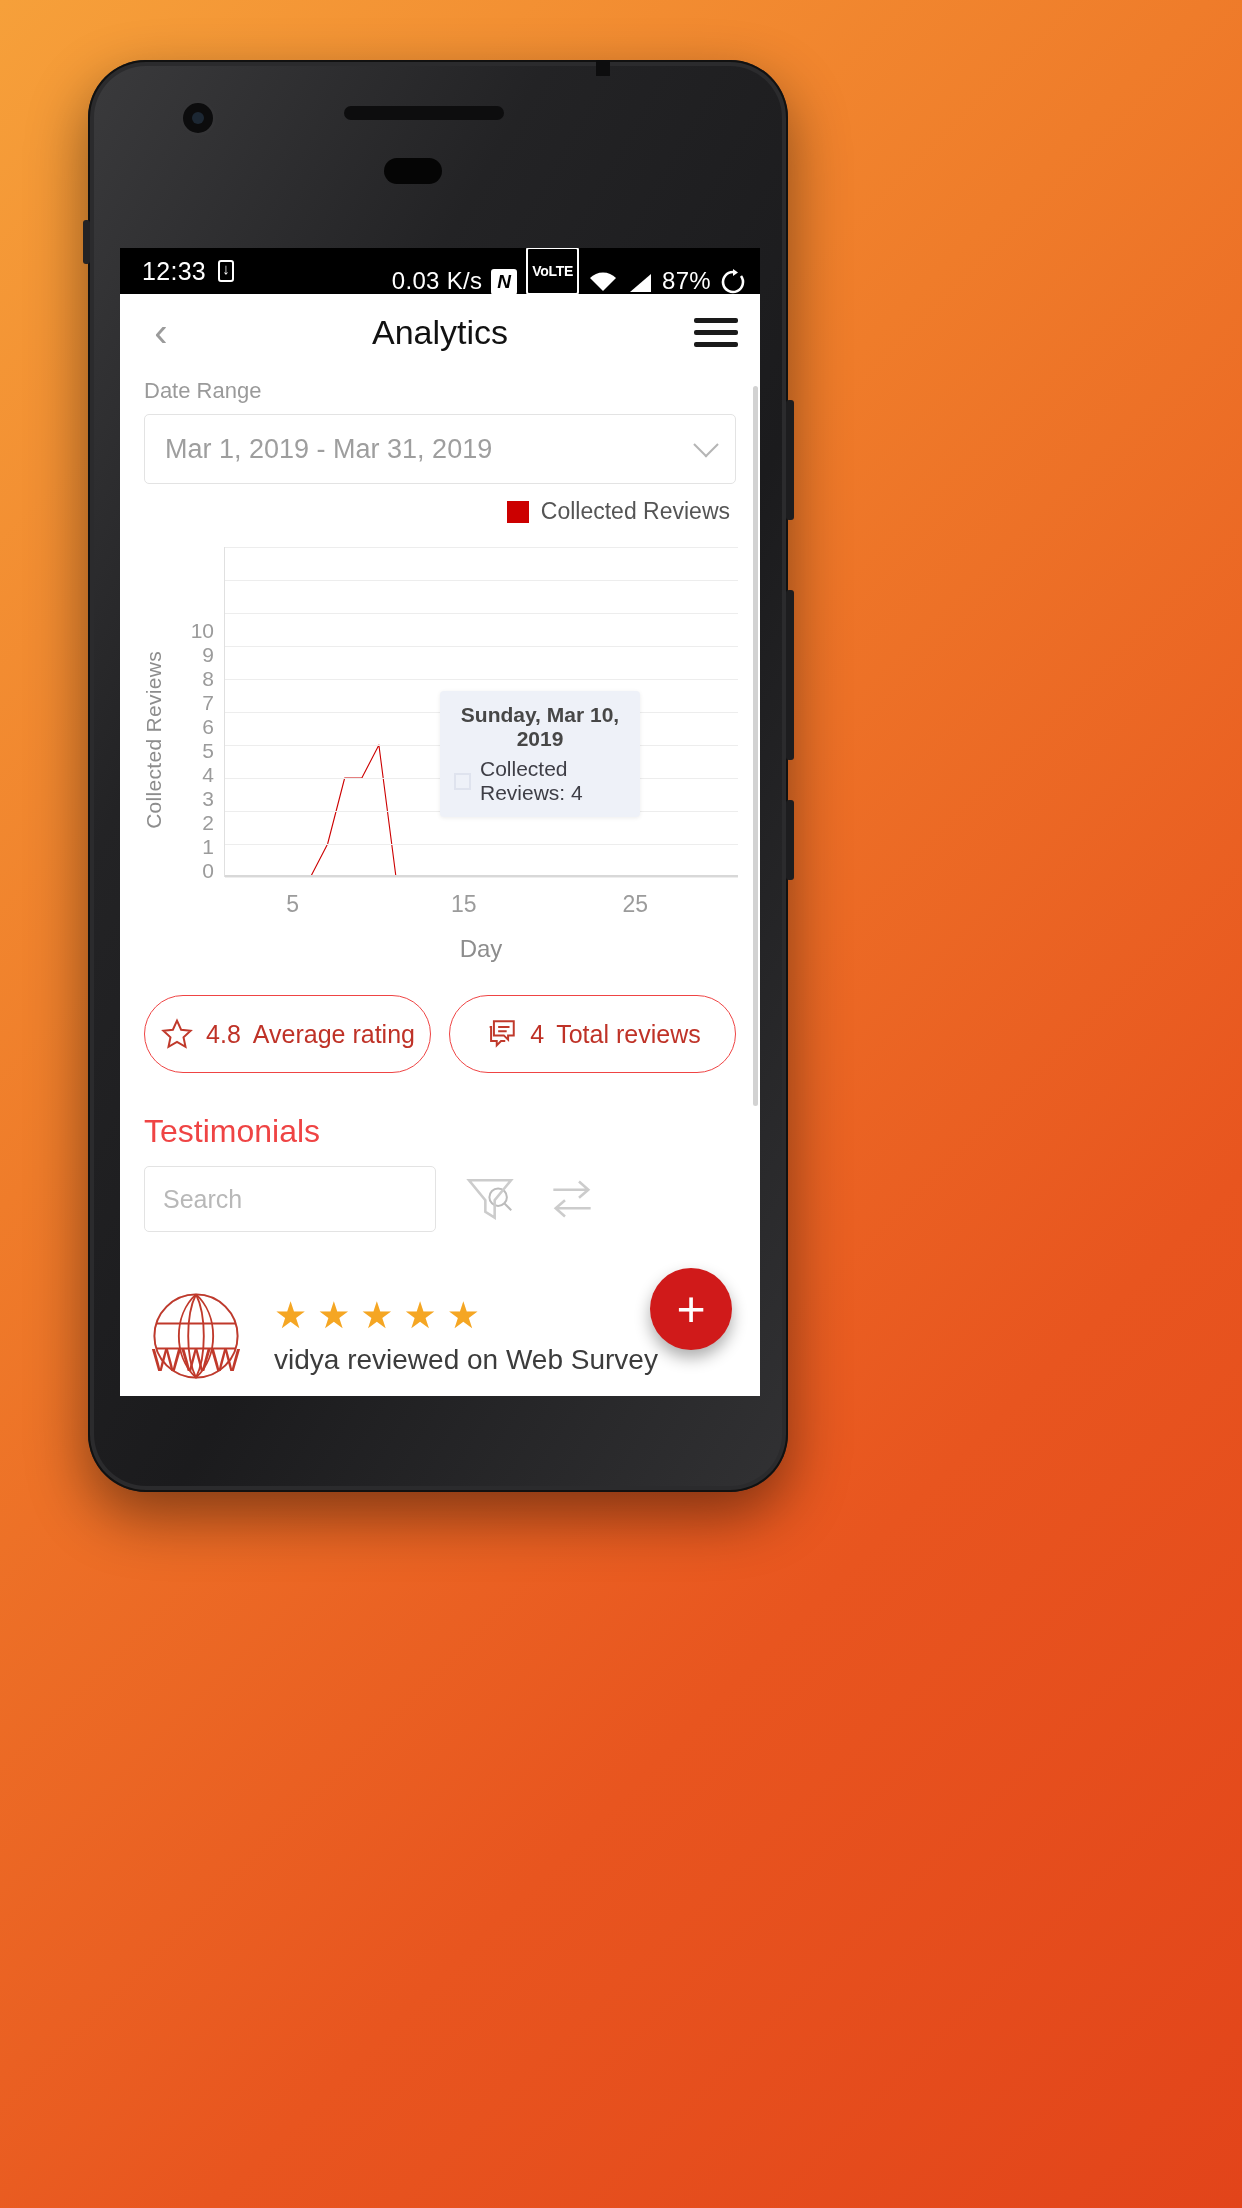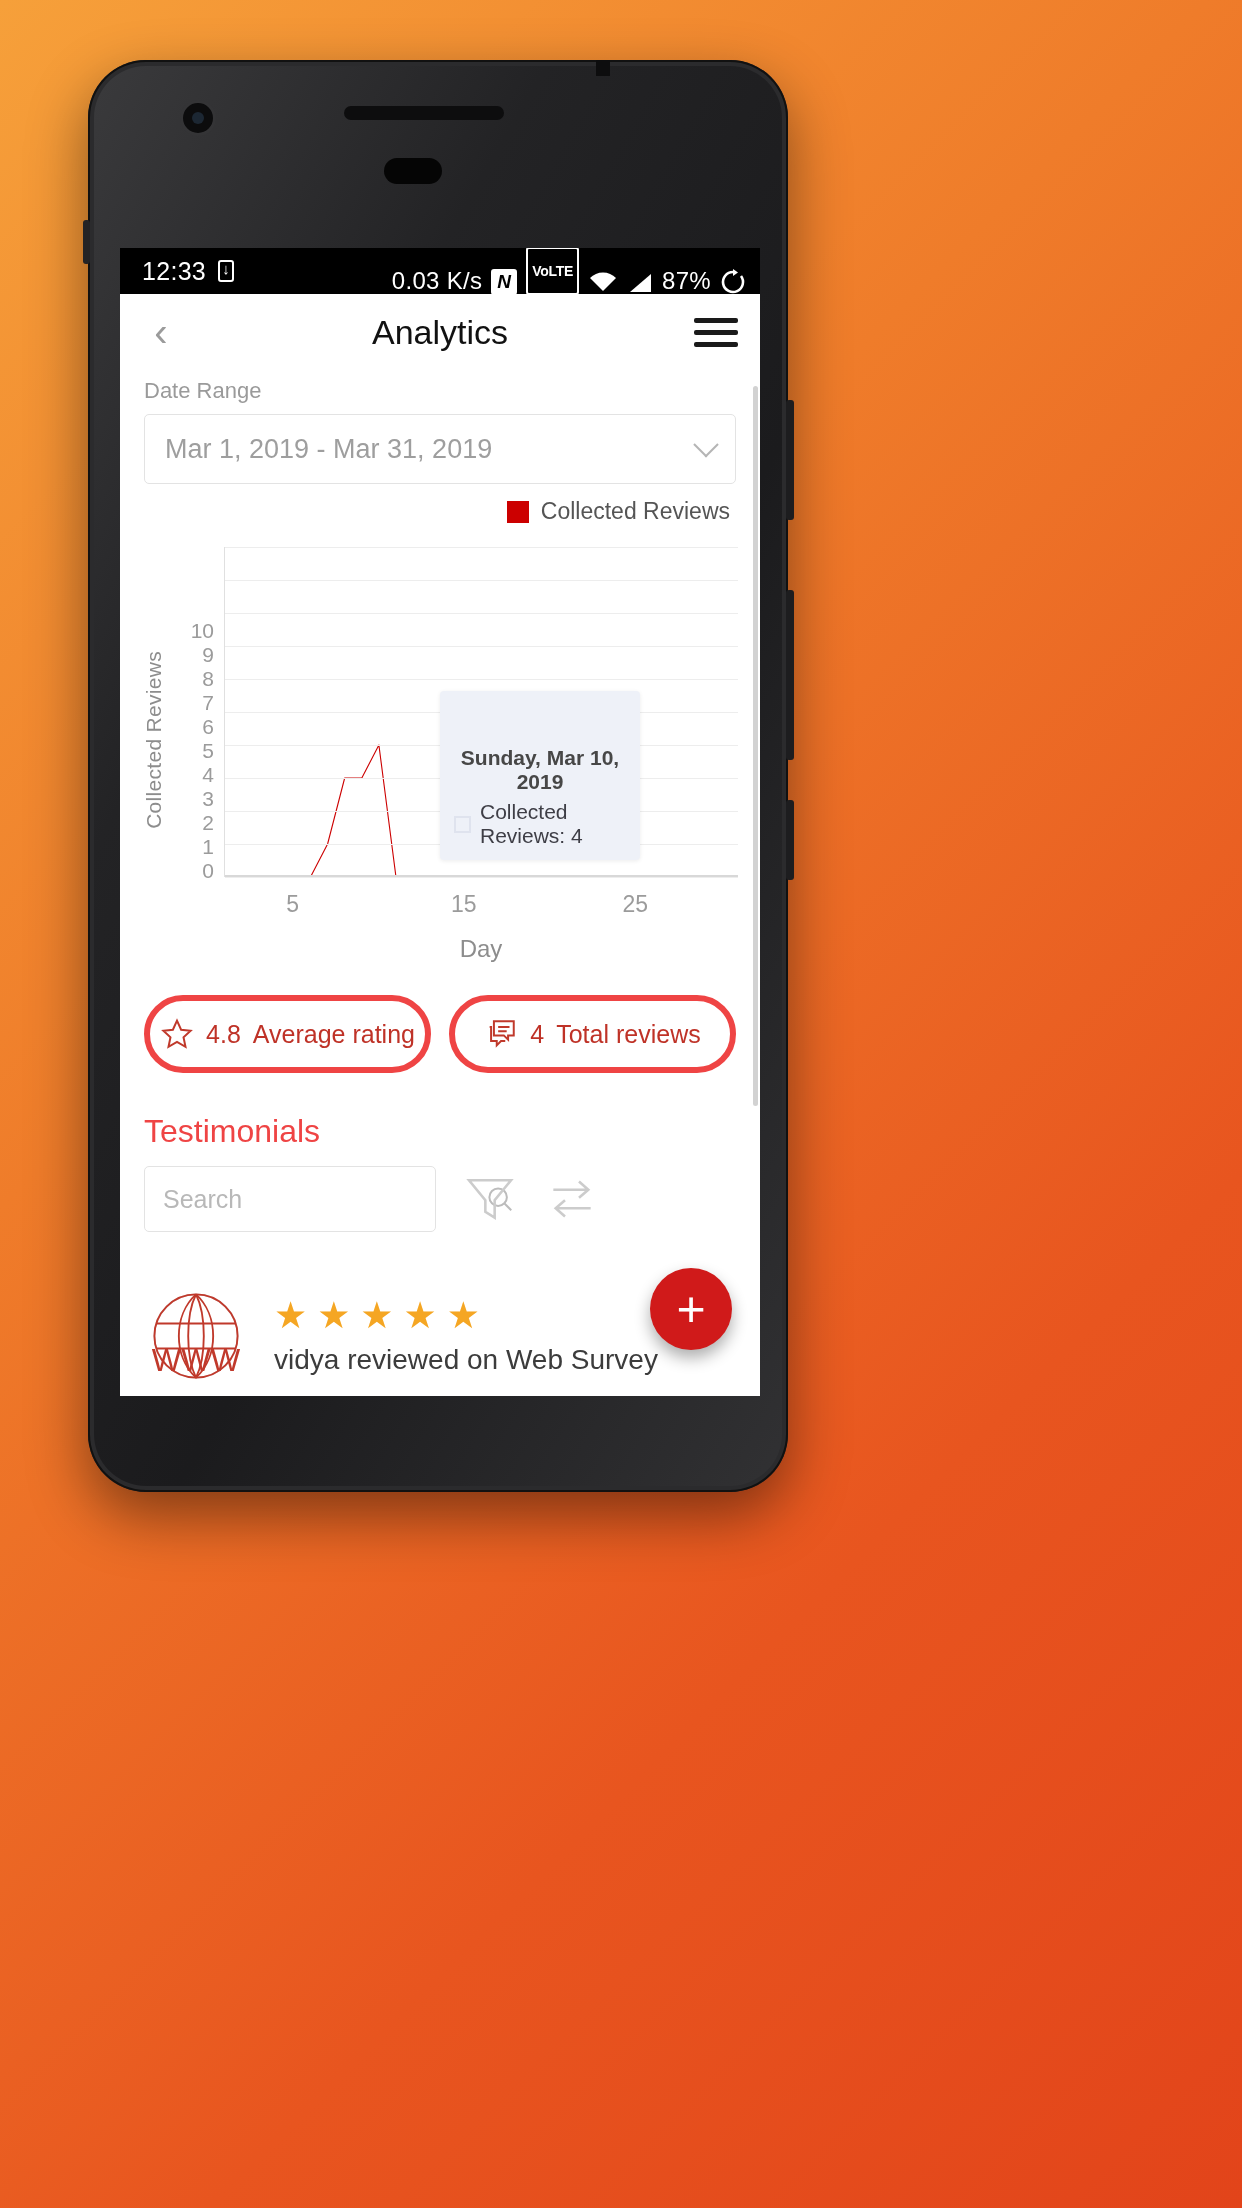--- a/index.html
+++ b/index.html
@@ -167,32 +167,32 @@
   }
 
   #chart-tooltip {
     position:absolute; left:302px; top:152px; width:200px;
     background:#eef1f8; border-radius:4px;
     padding:12px 14px; box-shadow:0 1px 4px rgba(0,0,0,.08);
     z-index:5;
   }
   #tooltip-title {
     font-size:21px; font-weight:bold; color:#474747;
-    text-align:center; margin-bottom:6px;margin-top:43px;
+    text-align:center; margin-bottom:6px;
   }
   #tooltip-row { display:flex; align-items:center; gap:9px; }
   #tooltip-swatch {
     width:17px; height:17px; border:2px solid #dfe3ee; background:#eef1f8; flex:none;
   }
   #tooltip-value { font-size:21px; color:#3e3e46; }
 
   
   #stats-row { display:flex; gap:18px; padding:26px 24px 0 24px; }
   .stat-pill {
-    flex:1; height:78px; border:6px solid #ef4444; border-radius:42px;
+    flex:1; height:78px; border:1px solid #ef4444; border-radius:42px;
     display:flex; align-items:center; justify-content:center; gap:12px;
     color:#c0392b; font-size:25px; background:#fff;
   }
   .stat-value { color:#bf3227; }
   .stat-text { color:#bf3227; }
   .pill-icon { display:flex; align-items:center; color:#c0392b; }
 
   
   #testimonials-section { padding:40px 24px 0 24px; }
   #testimonials-heading { font-size:32px; color:#ef4444; margin-bottom:16px; }

